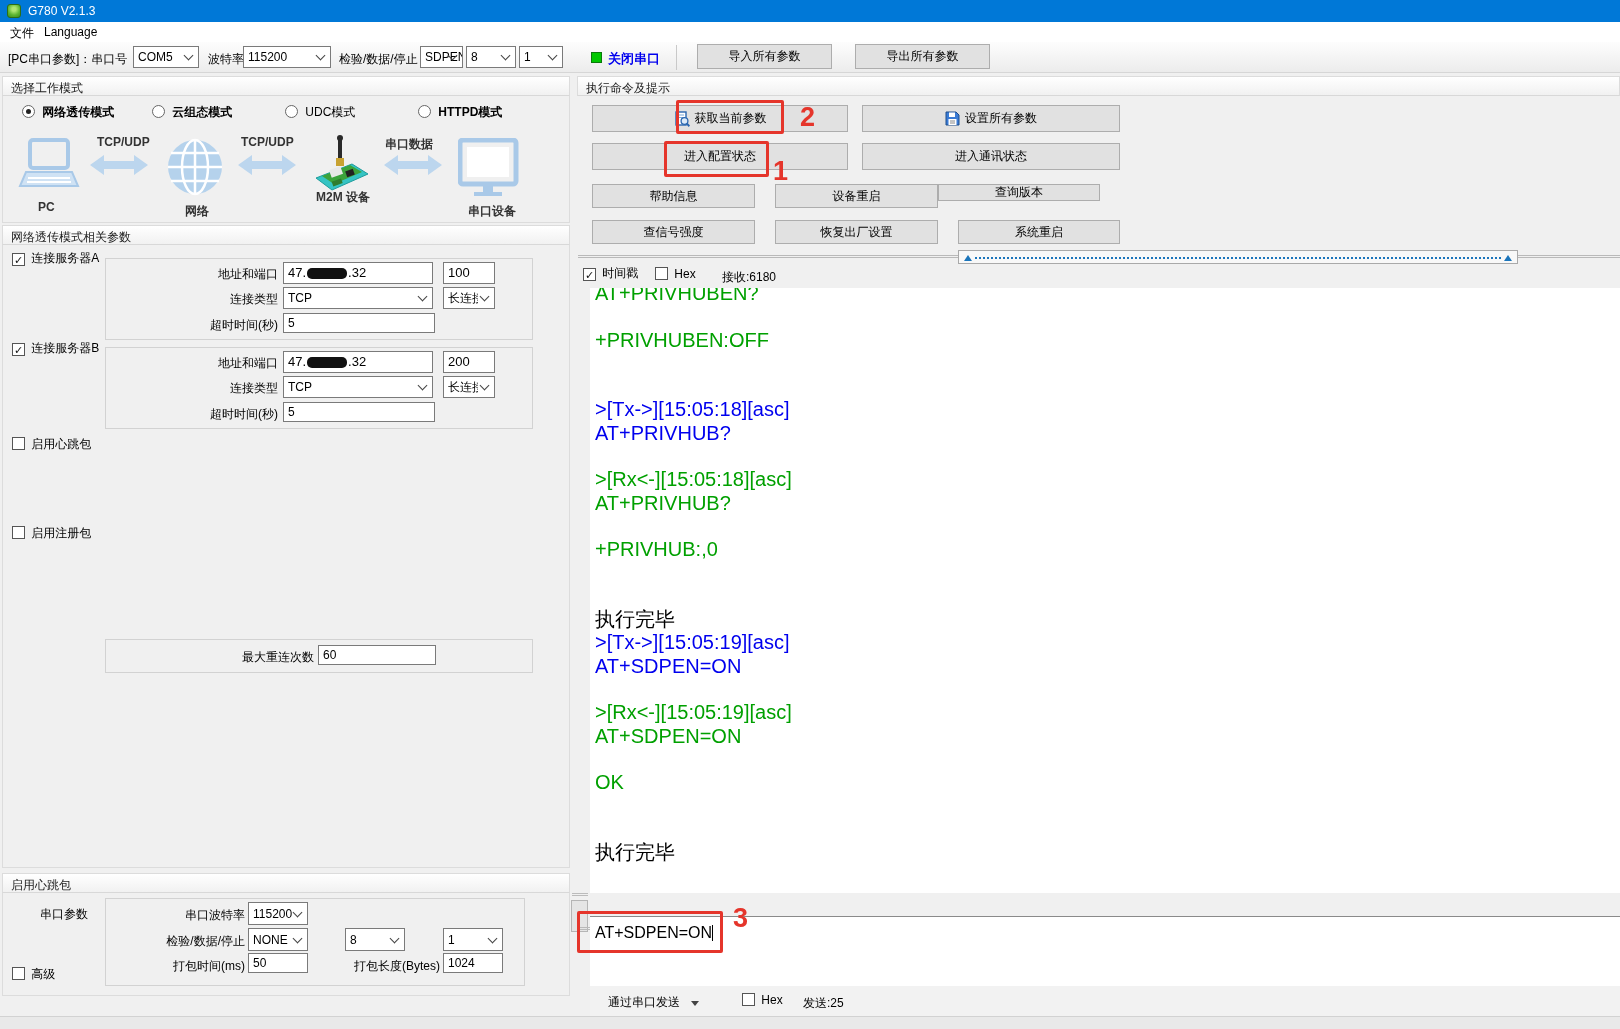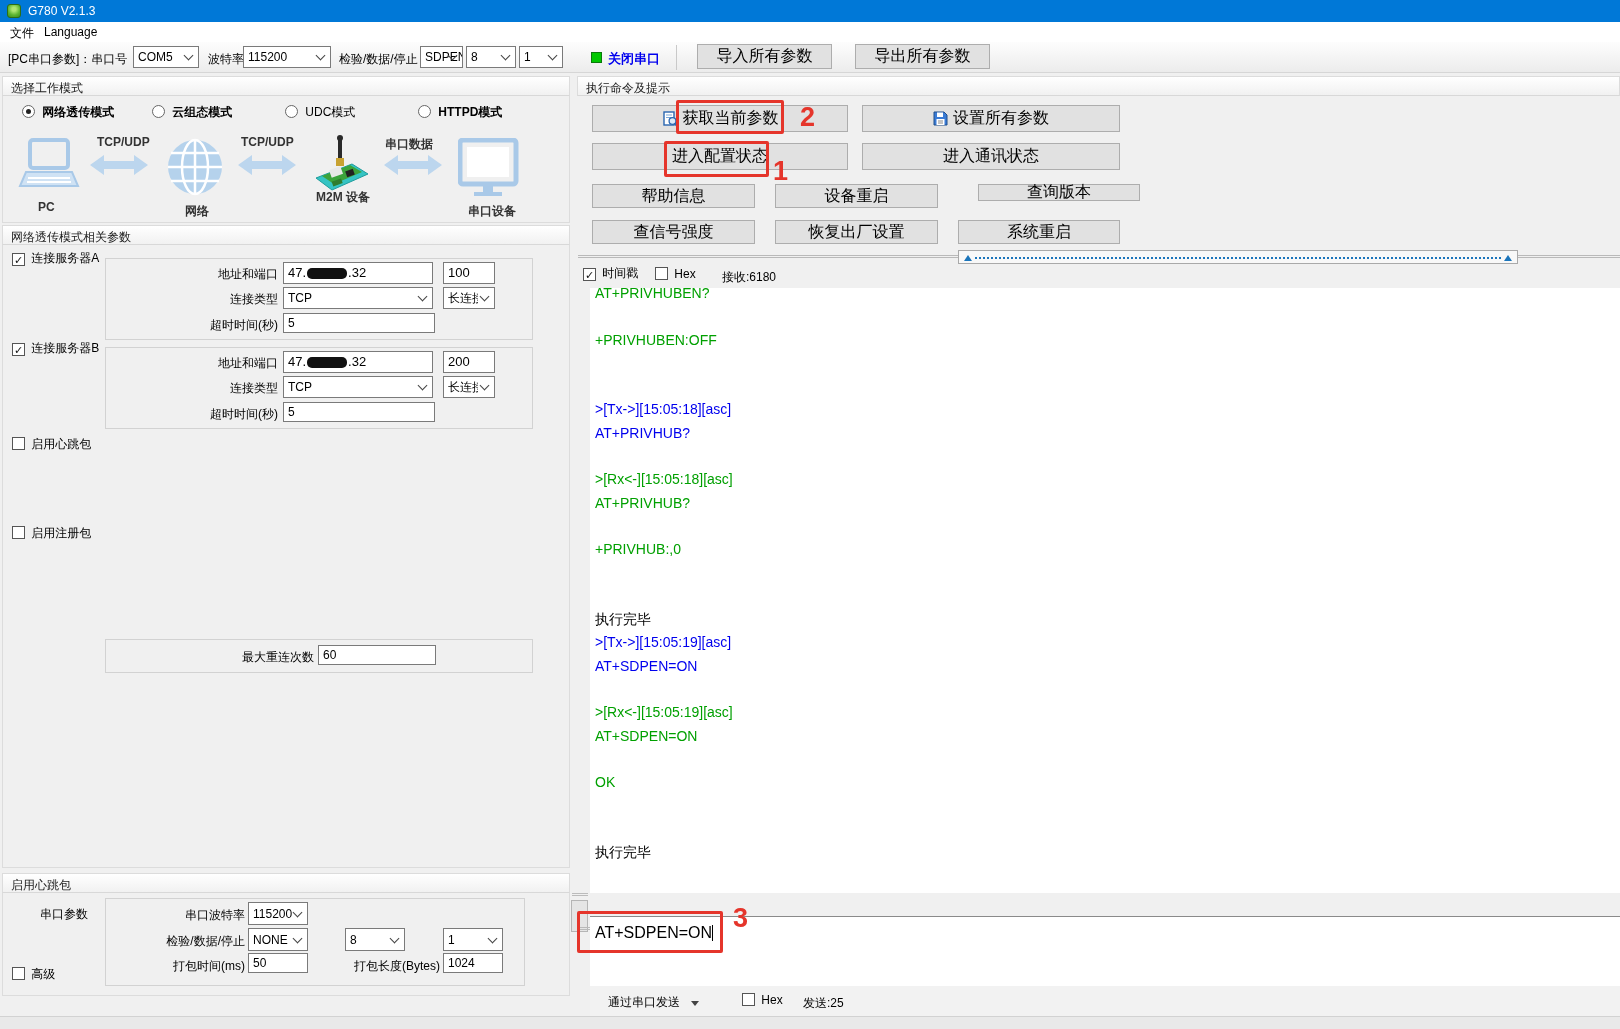--- a/index.html
+++ b/index.html
@@ -14,21 +14,21 @@
   .titlebar .title-text { position:absolute; left:28px; top:4px; }
   .menubar { left:0; top:22px; width:1620px; height:20px; background:#ffffff; }
   .menu-item { position:absolute; top:3px; }
   .toolbar { left:0; top:42px; width:1620px; height:31px; background:linear-gradient(#fdfdfd,#ececec); border-bottom:1px solid #d6d6d6; }
 
   
   .combo { background:#fff; border:1px solid #7a7a7a; display:flex; align-items:center; padding-left:4px; overflow:hidden; white-space:nowrap; }
   .combo .chev { position:absolute; right:6px; top:50%; width:7px; height:7px; margin-top:-5px;
      border-right:1.6px solid #444; border-bottom:1.6px solid #444; transform:rotate(45deg); }
   .tinput { background:#fff; border:1px solid #7a7a7a; padding:2px 4px; overflow:hidden; white-space:nowrap; }
-  .btn { background:#e1e1e1; border:1px solid #adadad; display:flex; align-items:center; justify-content:center; font-size:16px; }
+  .btn { background:#e1e1e1; border:1px solid #adadad; display:flex; align-items:center; justify-content:center; font-size:12px; }
   .cb { width:13px; height:13px; background:#fff; border:1px solid #555; display:inline-block; text-align:center; line-height:12px; font-size:11px; color:#111; }
   .radio { width:13px; height:13px; border:1px solid #666; border-radius:50%; background:#fff; position:relative; display:inline-block; }
   .radio.sel::after { content:""; position:absolute; left:3px; top:3px; width:5px; height:5px; border-radius:50%; background:#222; }
   .grouphdr { background:linear-gradient(#ffffff,#f1f1f1); border:1px solid #dcdcdc; border-bottom:1px solid #d8d8d8; }
   .grouphdr span { position:absolute; left:8px; top:3px; color:#222; }
   .pbox { border:1px solid #d2d2d2; }
   .lbl { position:absolute; white-space:nowrap; }
   .rlbl { position:absolute; white-space:nowrap; text-align:right; }
   .sep-v { position:absolute; width:1px; background:#c9c9c9; }
 
@@ -38,21 +38,21 @@
   .splitbar .dots { position:absolute; left:16px; right:16px; top:6px; border-top:2px dotted #1b75bb; }
   .tri-up { position:absolute; top:4px; width:0; height:0; border-left:4px solid transparent; border-right:4px solid transparent; border-bottom:6px solid #1b75bb; }
   .tri-dn { position:absolute; top:4px; width:0; height:0; border-left:4px solid transparent; border-right:4px solid transparent; border-top:6px solid #1b75bb; }
 
   
   .ann-rect { position:absolute; border:3px solid #e5352b; border-radius:2px; pointer-events:none; }
   .ann-num { position:absolute; color:#e5352b; font-size:27px; font-weight:bold; }
 
   
   .log-area { position:absolute; left:590px; top:288px; width:1030px; height:605px; background:#fff; overflow:hidden; }
-  .log-inner { margin-top:-6px; padding-left:5px; font-size:14px; line-height:23.3px; white-space:pre; }
+  .log-inner { margin-top:-6px; padding-left:5px; font-size:20px; line-height:23.3px; white-space:pre; }
   .lg-g { color:#00a000; } .lg-b { color:#0000ee; } .lg-k { color:#000; }
 
   .redact { display:inline-block; width:40px; height:11px; background:#111; border-radius:5px; vertical-align:middle; margin:0 1px; }
   .caret { display:inline-block; width:1px; height:16px; background:#000; vertical-align:-3px; }
 
   .diagram-label { position:absolute; font-weight:bold; color:#333; }
 </style>
 </head>
 <body>
 
@@ -303,21 +303,21 @@
 <div class="abs btn" style="left:862px; top:143px; width:258px; height:27px;">
   <span>进入通讯状态</span>
 </div>
 
 <div class="abs btn" style="left:592px; top:184px; width:163px; height:24px;">
   <span>帮助信息</span>
 </div>
 <div class="abs btn" style="left:775px; top:184px; width:163px; height:24px;">
   <span>设备重启</span>
 </div>
-<div class="abs btn" style="left:978px; top:184px; width:162px; height:17px;">
+<div class="abs btn" style="left:938px; top:184px; width:162px; height:17px;">
   <span>查询版本</span>
 </div>
 
 <div class="abs btn" style="left:592px; top:220px; width:163px; height:24px;">
   <span>查信号强度</span>
 </div>
 <div class="abs btn" style="left:775px; top:220px; width:163px; height:24px;">
   <span>恢复出厂设置</span>
 </div>
 <div class="abs btn" style="left:958px; top:220px; width:162px; height:24px;">

